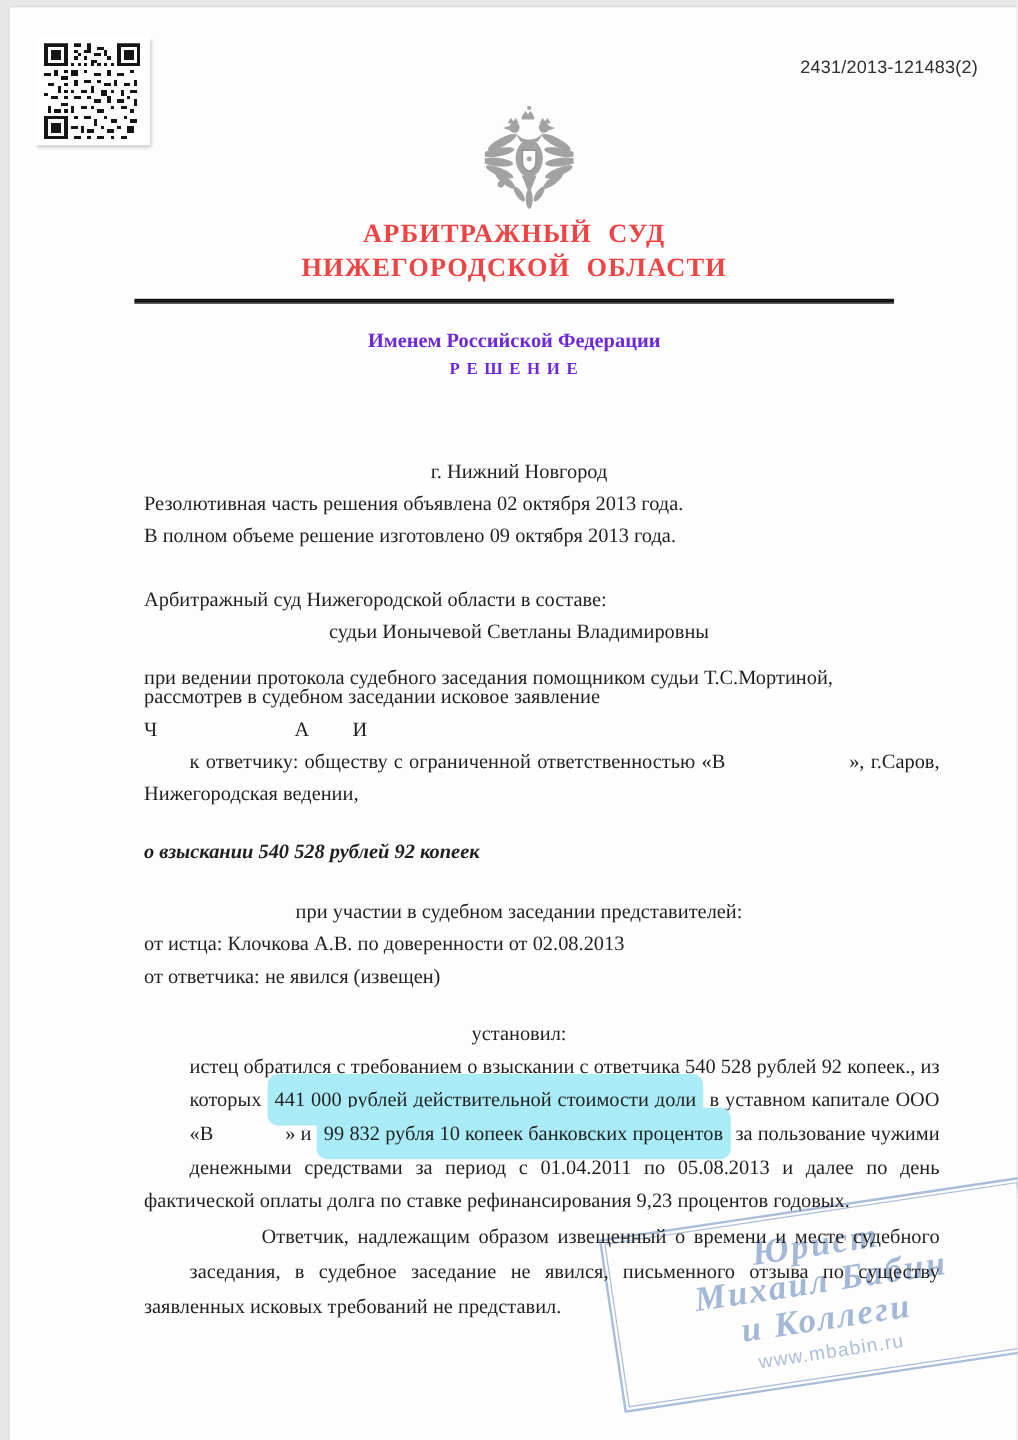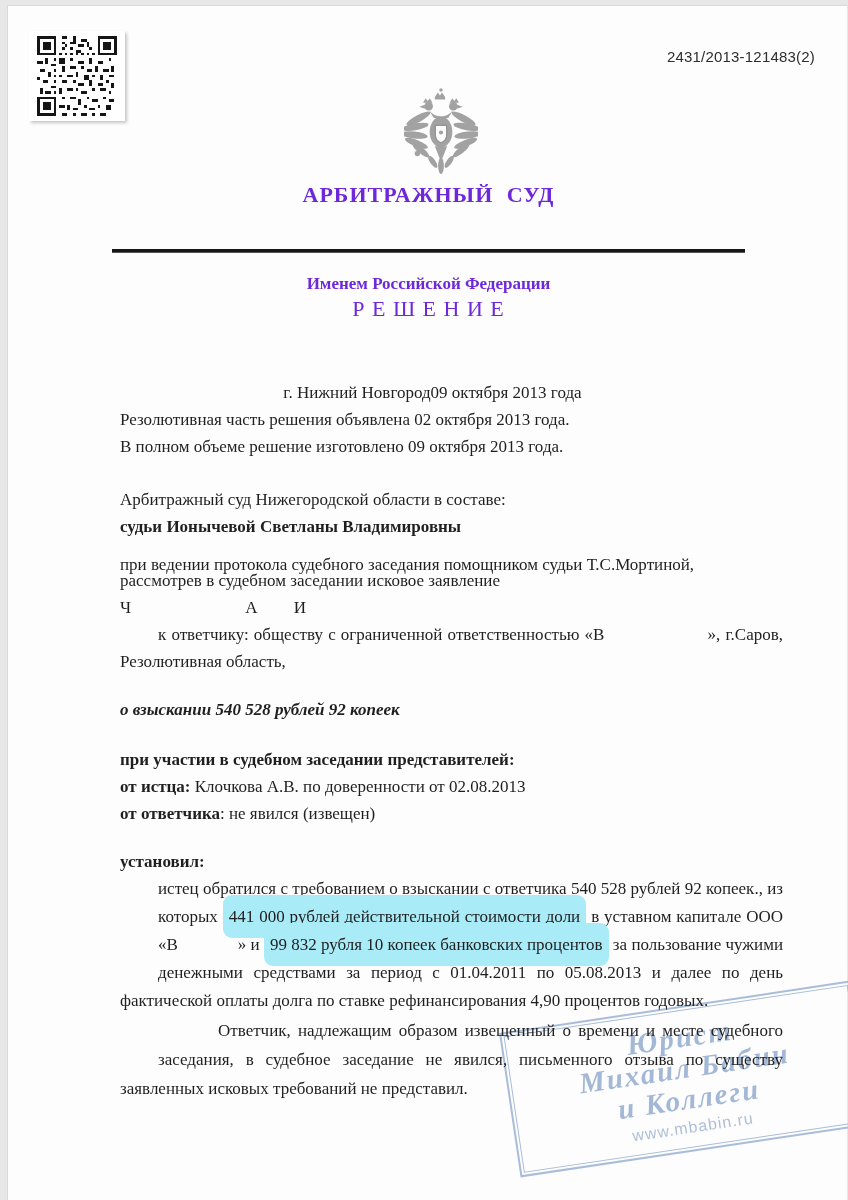--- a/index.html
+++ b/index.html
@@ -25,42 +25,42 @@
   .doc-number{
     position:absolute;top:43px;right:32px;
     font-family:"Liberation Sans","DejaVu Sans",sans-serif;
     font-size:15px;color:#2e2e2e;letter-spacing:.2px;
   }
   
   .emblem{position:absolute;left:397px;top:82px;width:74px;height:94px;opacity:.82;}
   
   .court-name{
     position:absolute;left:105px;top:176px;width:633px;text-align:center;
-    font-weight:bold;font-size:22px;line-height:28px;color:#6d28d9;
+    font-weight:bold;font-size:22px;line-height:28px;color:#ef4444;
     letter-spacing:1px;word-spacing:7px;
   }
   .rule{
     position:absolute;left:105px;top:244px;width:633px;height:3px;
     background:#161616;border-bottom:1px solid #555;
   }
   .doc-heads{
     position:absolute;left:105px;top:266px;width:633px;text-align:center;color:#6d28d9;
   }
   .doc-heads .h1{font-weight:bold;font-size:17px;line-height:25px;}
-  .doc-heads .h2{font-weight:normal;font-size:22px;line-height:26px;letter-spacing:1px;}
+  .doc-heads .h2{font-weight:bold;font-size:14px;line-height:26px;letter-spacing:1px;}
   .doc-heads .h3{font-weight:bold;font-size:18px;line-height:30px;}
   
   .doc-body{position:absolute;left:113px;top:0;width:625px;z-index:2;}
   .ln{
     position:absolute;width:100%;height:27px;line-height:27px;
     font-size:17px;color:#1f1f1f;white-space:nowrap;
   }
   .just{white-space:normal;text-align:justify;text-align-last:justify;margin-left:38px;}
   .row{display:flex;justify-content:center;}
-  .b{font-weight:bold;}
+  .b{font-weight:normal;text-align:center;}
   .bi{font-weight:bold;font-style:italic;}
   .hl{
     background:#a9ebf6;border-radius:9px;padding:12px 6px;
   }
   .indent{padding-left:60px;width:565px;}
   
   .stamp{
     position:absolute;left:492px;top:1028px;width:352px;height:142px;
     transform:rotate(-8.5deg);transform-origin:0 0;
     border:2px solid rgba(154,176,210,.85);
@@ -224,69 +224,69 @@
       <ellipse cx="36" cy="76" rx="8" ry="2.8" transform="rotate(90 36 76)"></ellipse>
       <circle cx="13" cy="64" r="2.6"></circle>
       <rect x="55" y="50" width="2" height="17" transform="rotate(35 56 58)"></rect>
     </g>
     <path d="M30.5 36.5 h11 v9.5 q0 5.5 -5.5 7.5 q-5.5 -2 -5.5 -7.5 z" fill="#fcfcfc" stroke="#7c7c7c" stroke-width="1.2"></path>
     <circle cx="36" cy="43.5" r="2" fill="#8f8f8f"></circle>
   </svg>
 
   <div class="court-name">
     <div>АРБИТРАЖНЫЙ СУД</div>
+    <div>НИЖЕГОРОДСКОЙ ОБЛАСТИ</div>
   </div>
 
   <div class="rule"></div>
 
   <div class="doc-heads">
     <div class="h1">Именем Российской Федерации</div>
     <div class="h2">Р Е Ш Е Н И Е</div>
   </div>
 
   <div class="doc-body">
     <div class="ln row" style="top:374px">
       <span>г. Нижний Новгород</span>
-      <span>09 октября 2013 года</span>
     </div>
     <div class="ln" style="top:401px">Резолютивная часть решения объявлена 02 октября 2013 года.</div>
     <div class="ln" style="top:428px">В полном объеме решение изготовлено 09 октября 2013 года.</div>
 
     <div class="ln" style="top:481px">Арбитражный суд Нижегородской области в составе:</div>
     <div class="ln b" style="top:508px">судьи  Ионычевой Светланы Владимировны</div>
     <div class="ln" style="top:546px">при ведении протокола судебного заседания помощником судьи Т.С.Мортиной,</div>
     <div class="ln" style="top:562px">рассмотрев в  судебном заседании исковое заявление</div>
     <div class="ln" style="top:589px">
       <span>Ч</span>
       <span style="margin-left:110px">А</span>
       <span style="margin-left:32px">И</span>
     </div>
     <div class="ln just" style="top:616px">к ответчику: обществу с ограниченной ответственностью «В&nbsp;&nbsp;&nbsp;&nbsp;&nbsp;&nbsp;&nbsp;&nbsp;&nbsp;&nbsp;&nbsp;&nbsp;&nbsp;&nbsp;&nbsp;&nbsp;&nbsp;&nbsp;&nbsp;&nbsp;», г.Саров,</div>
-    <div class="ln" style="top:643px">Резолютивная область,</div>
+    <div class="ln" style="top:643px">Нижегородская ведении,</div>
 
     <div class="ln bi" style="top:691px">о взыскании 540 528 рублей 92 копеек</div>
 
     <div class="ln b" style="top:741px">при участии в судебном заседании представителей:</div>
     <div class="ln" style="top:768px">
       <span class="b">от истца:</span><span>  Клочкова А.В. по доверенности от 02.08.2013</span>
     </div>
     <div class="ln" style="top:795px">
       <span class="b">от ответчика</span><span>: не явился (извещен)</span>
     </div>
 
     <div class="ln b" style="top:843px">установил:</div>
     <div class="ln just" style="top:870px">истец обратился с требованием о взыскании с ответчика 540 528 рублей 92 копеек., из</div>
     <div class="ln just" style="top:898px">
       <span>которых </span><span class="hl">441 000 рублей действительной стоимости доли</span><span> в уставном капитале ООО</span>
     </div>
     <div class="ln just" style="top:926px">
       <span>«В&nbsp;&nbsp;&nbsp;&nbsp;&nbsp;&nbsp;&nbsp;&nbsp;&nbsp;&nbsp;&nbsp;&nbsp;&nbsp;&nbsp;» и </span><span class="hl">99 832 рубля 10 копеек банковских процентов</span><span> за пользование чужими</span>
     </div>
     <div class="ln just" style="top:954px">денежными средствами за период с 01.04.2011 по 05.08.2013 и далее по день</div>
-    <div class="ln" style="top:982px">фактической оплаты долга по ставке рефинансирования 4,90 процентов годовых.</div>
+    <div class="ln" style="top:982px">фактической оплаты долга по ставке рефинансирования 9,23 процентов годовых.</div>
     <div class="ln just indent" style="top:1012px">Ответчик, надлежащим образом извещенный о времени и месте судебного</div>
     <div class="ln just" style="top:1041px">заседания,  в судебное заседание  не явился, письменного отзыва по существу</div>
     <div class="ln" style="top:1070px">заявленных исковых требований не представил.</div>
   </div>
 
   <div class="stamp">
     <div class="stamp-inner">
       <div class="stamp-line">Юрист</div>
       <div class="stamp-line">Михаил Бабин</div>
       <div class="stamp-line">и Коллеги</div>

